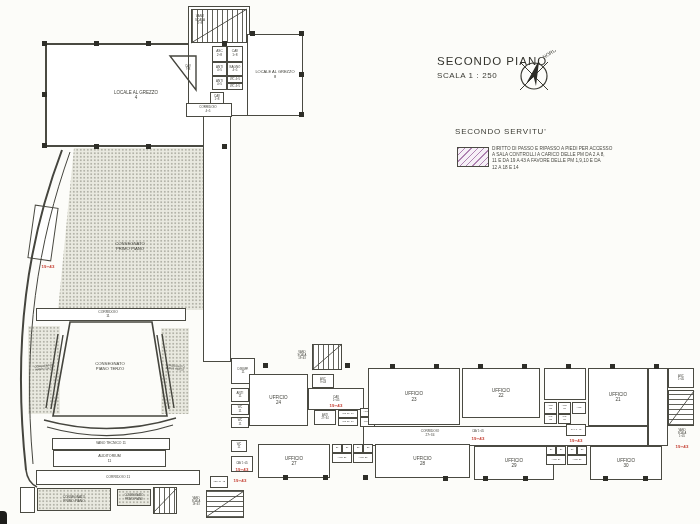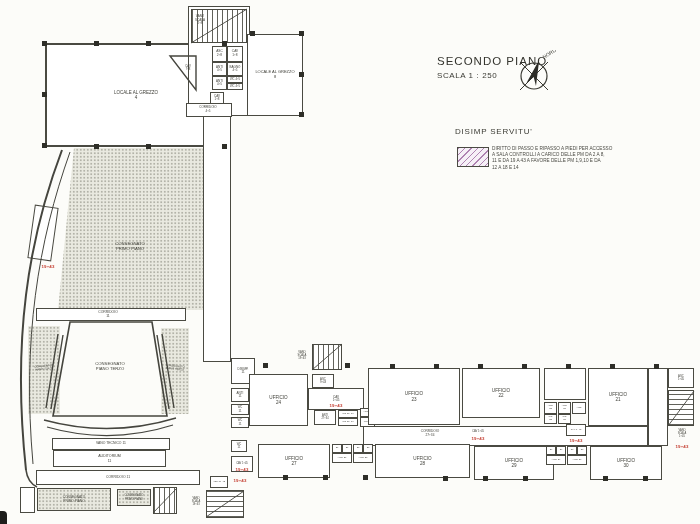--- a/index.html
+++ b/index.html
@@ -369,21 +369,21 @@
   <div class="hdr-title">SECONDO PIANO</div>
   <div class="hdr-scale">SCALA 1 : 250</div>
 
   <svg class="compass" width="52" height="46">
     <circle cx="22" cy="26" r="13" fill="none" stroke="#3a3a33" stroke-width="1.2"></circle>
     <path d="M8,40 L36,12 M8,12 L36,40" stroke="#3a3a33" stroke-width="1" fill="none"></path>
     <polygon points="22,9 17,35 22,27 27,35" fill="#2c2c27" transform="rotate(18 22 26)"></polygon>
     <text x="32" y="9" font-size="5" fill="#3a3a33" transform="rotate(-32 32 9)">NORD</text>
   </svg>
 
-  <div class="lg-head">DISIMP SERVITU'</div>
+  <div class="lg-head">SECONDO SERVITU'</div>
   <div class="lg-swatch"></div>
   <div class="lg-lines">
       <div>DIRITTO DI PASSO E RIPASSO A PIEDI PER ACCESSO</div>
       <div>A SALA CONTROLLI A CARICO DELLE PM DA 2 A 8,</div>
       <div>11 E DA 19 A 43 A FAVORE DELLE PM 1,9,10 E DA</div>
       <div>12 A 18 E 14</div>
     </div>
 
   <div class="smudge"></div>
 </div>

